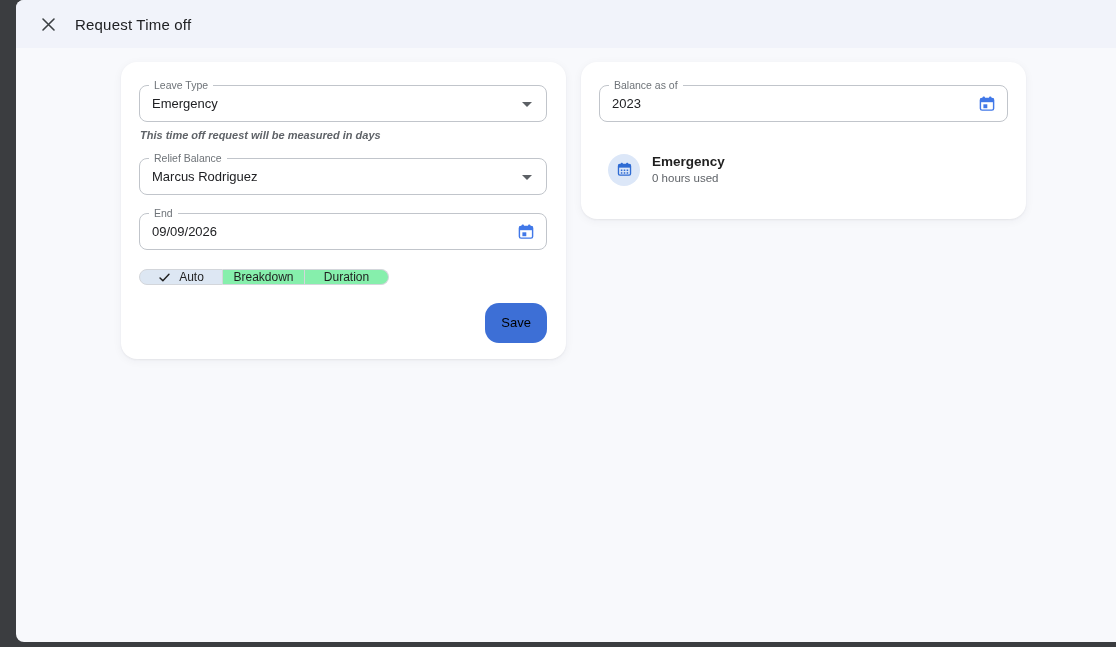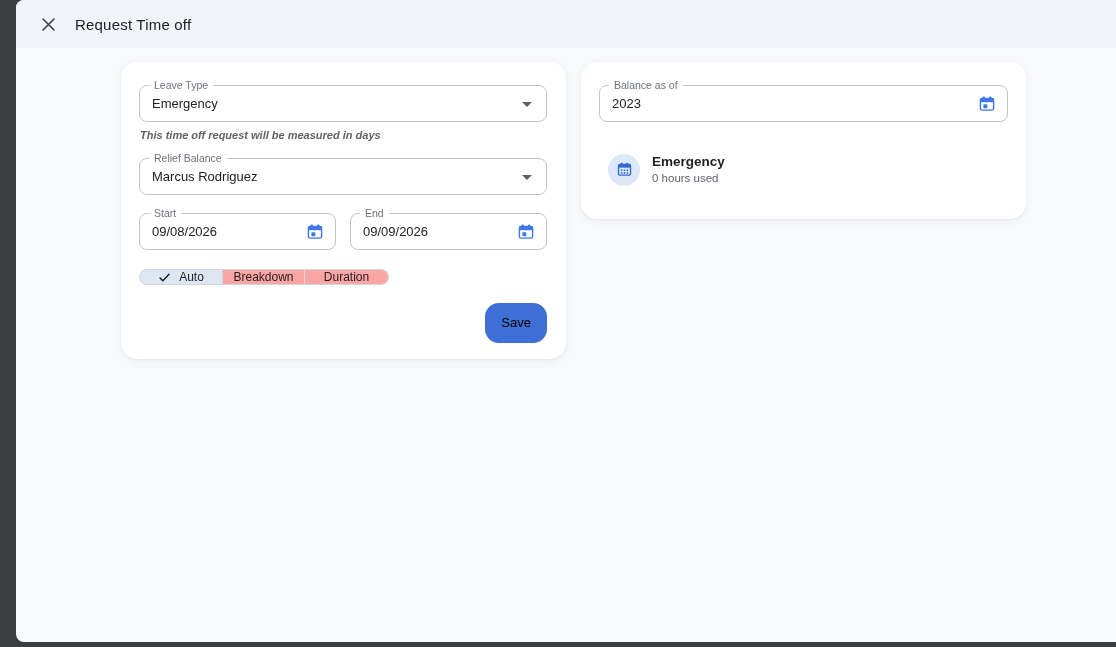--- a/index.html
+++ b/index.html
@@ -57,21 +57,21 @@
   }
   
   .note { margin:7px 0 0 1px; font-size:11px; font-style:italic; font-weight:700; color:#5f6368; }
   .row-relief { margin-top:17px; }
   .row-dates { margin-top:18px; display:flex; gap:14px; }
   .row-dates .field { flex:1; }
   
   .segments { margin-top:19px; display:inline-flex; height:16px; }
   .seg {
     display:flex; align-items:center; justify-content:center;
-    font-size:12px; color:#1f1f1f; background:#fca5a5;
+    font-size:12px; color:#1f1f1f; background:#86efac;
     border:1px solid #d3d6db; cursor:pointer; font-family:inherit;
   }
   .seg.first { border-radius:15px 0 0 15px; width:84px; }
   .seg.mid   { border-left:none; width:82px; }
   .seg.last  { border-left:none; border-radius:0 15px 15px 0; width:84px; }
   .seg.selected { background:#dde7f3; border-color:#d3d6db; }
   .seg .chk { margin-right:8px; display:inline-flex; }
   
   .desc {
     margin-top:17px; width:100%; height:110px; resize:none;
@@ -129,35 +129,20 @@
       <div class="row-relief">
         <div class="field">
           <span class="flabel">Relief Balance</span>
           <span class="fvalue">Marcus Rodriguez</span>
           <span class="dd-arrow"></span>
         </div>
       </div>
 
       
       <div class="row-dates">
-        <div class="field">
-          <span class="flabel">Start</span>
-          <span class="fvalue">09/08/2026</span>
-          <button class="cal-btn">
-            <span style="display:inline-flex;">
-              <svg width="18" height="18" viewBox="0 0 24 24">
-                <rect x="3.2" y="4.6" width="17.6" height="15.6" rx="2.2" fill="none" stroke="#4178e8" stroke-width="1.9"></rect>
-                <path d="M3.2 4.6h17.6v5H3.2z" fill="#4178e8"></path>
-                <rect x="6.2" y="2" width="3" height="4.4" rx="1.1" fill="#4178e8"></rect>
-                <rect x="14.8" y="2" width="3" height="4.4" rx="1.1" fill="#4178e8"></rect>
-                <rect x="7.2" y="12.4" width="5.2" height="5.2" fill="#4178e8"></rect>
-              </svg>
-            </span>
-          </button>
-        </div>
         <div class="field">
           <span class="flabel">End</span>
           <span class="fvalue">09/09/2026</span>
           <button class="cal-btn">
             <span style="display:inline-flex;">
               <svg width="18" height="18" viewBox="0 0 24 24">
                 <rect x="3.2" y="4.6" width="17.6" height="15.6" rx="2.2" fill="none" stroke="#4178e8" stroke-width="1.9"></rect>
                 <path d="M3.2 4.6h17.6v5H3.2z" fill="#4178e8"></path>
                 <rect x="6.2" y="2" width="3" height="4.4" rx="1.1" fill="#4178e8"></rect>
                 <rect x="14.8" y="2" width="3" height="4.4" rx="1.1" fill="#4178e8"></rect>

